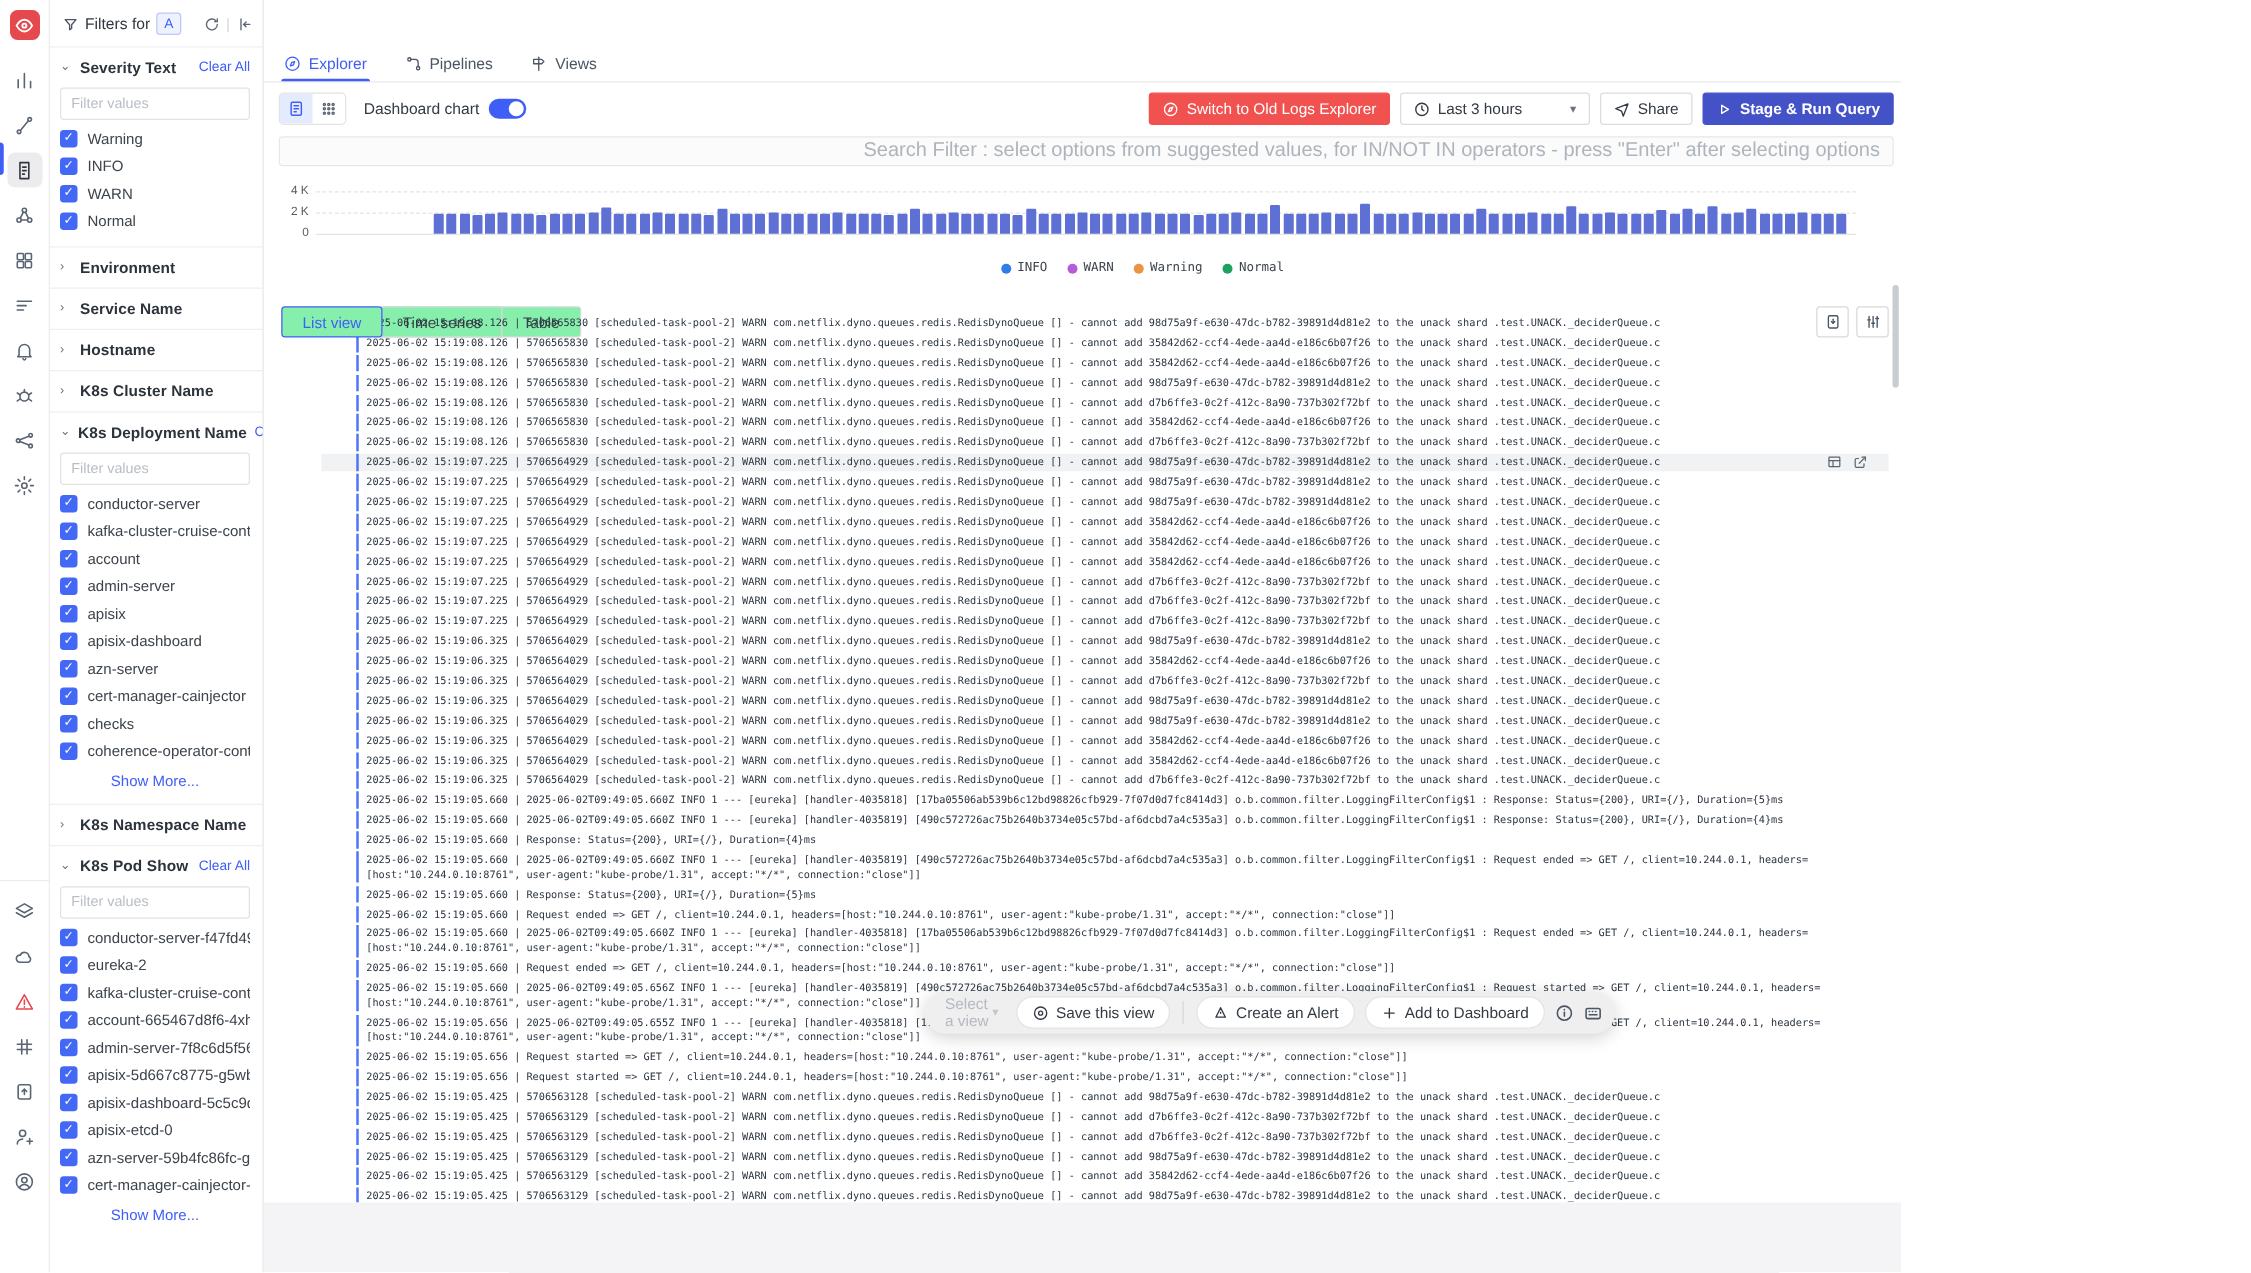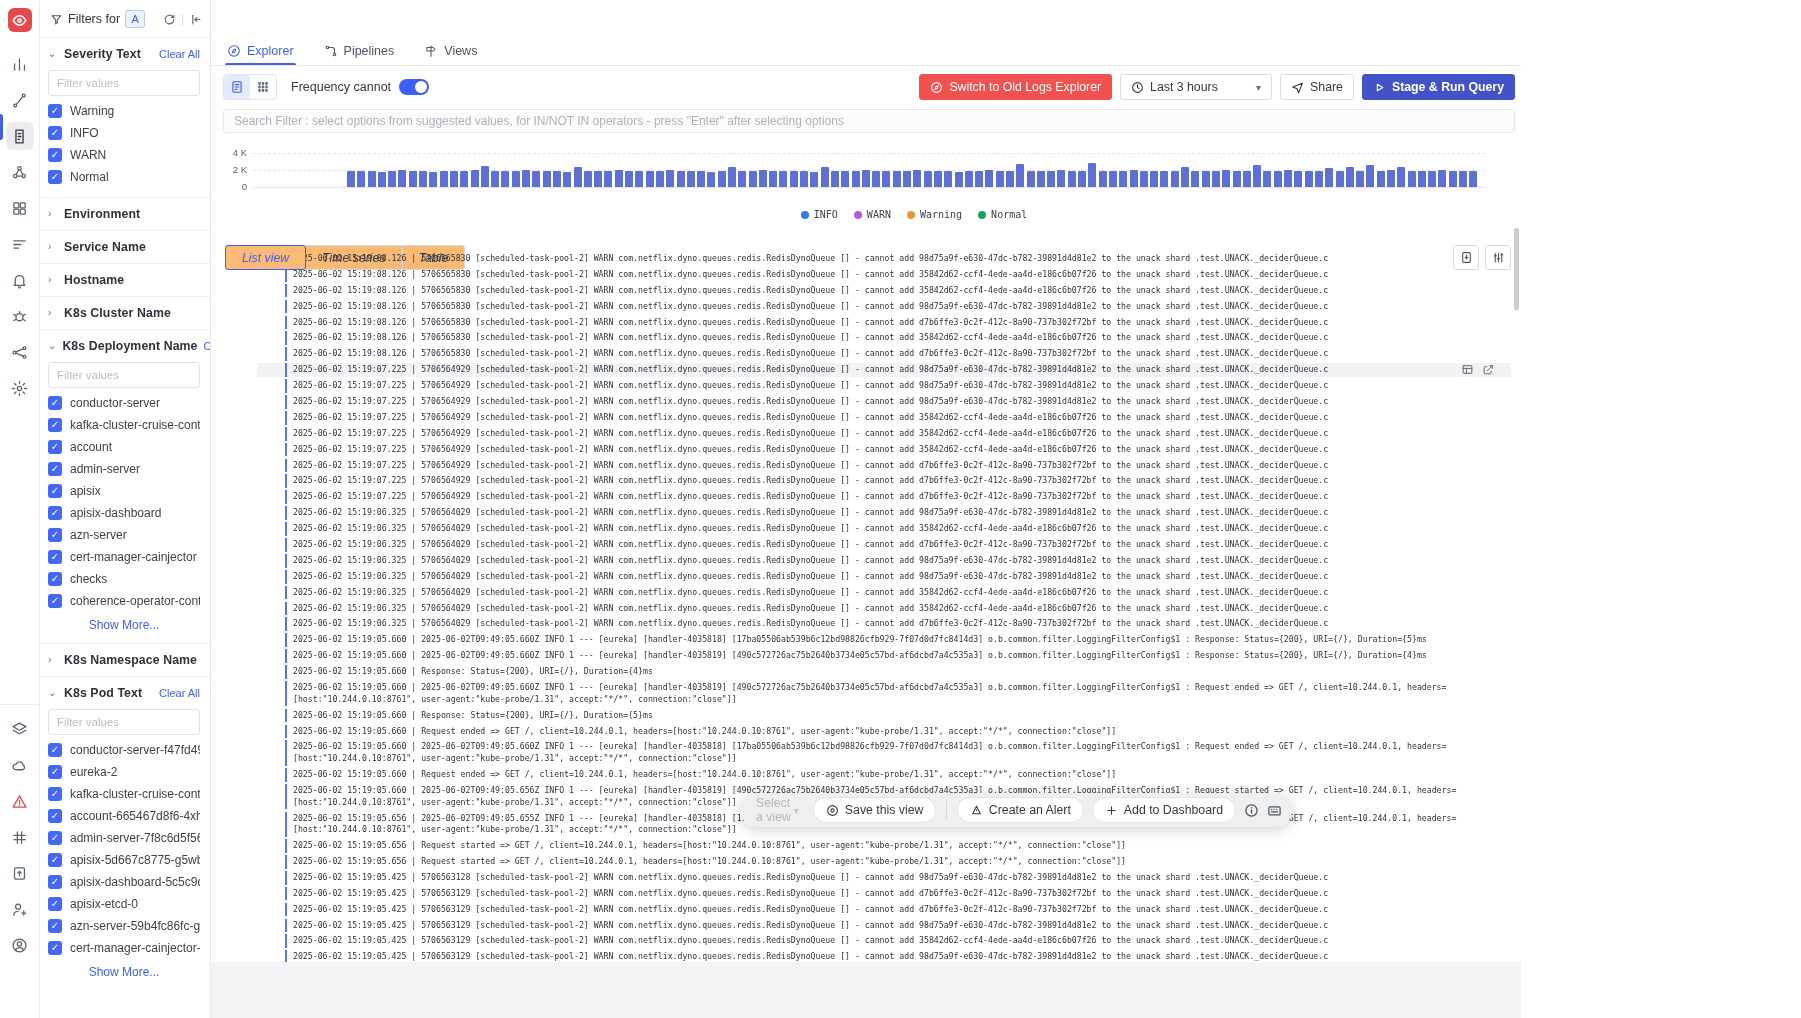--- a/index.html
+++ b/index.html
@@ -65,42 +65,42 @@
   .btn { height:26px; display:flex; align-items:center; gap:6px; padding:0 10px; border-radius:3px; font-size:12.3px;
     cursor:pointer; border:1px solid #dcdcdc; background:#fff; color:#333a42; white-space:nowrap; }
   .btn svg { width:13px; height:13px; }
   .btn.red { background:#f1514f; border-color:#f1514f; color:#fff; }
   .btn.indigo { background:#4452c8; border-color:#4452c8; color:#fff; font-weight:600; }
   .btn.time { width:152px; justify-content:flex-start; }
   .btn.time .caret { margin-left:auto; color:#6b7280; font-size:10px; }
 
   .searchbar { margin:8px 6px 0 12px; height:24px; border:1px solid #e8e8e8; background:#fbfbfb; border-radius:3px;
     display:flex; align-items:center; }
-  .searchbar input { width:100%; border:0; background:transparent; outline:none; padding:0 10px; font-size:12px;
-    color:#333; font-family:"Liberation Sans",sans-serif; }
+  .searchbar input { width:100%; border:0; background:transparent; outline:none; padding:0 10px; font-size:16px;
+    color:#333; font-family:"Liberation Sans",sans-serif;text-align:right; }
   .searchbar input::placeholder { color:#aeb4bc; }
 
   
   .chart { position:relative; margin:6px 6px 0 12px; height:96px; }
   .ylabel { position:absolute; left:0; width:24px; text-align:right; font-size:9.5px; color:#555c64; }
   .gridline { position:absolute; left:30px; right:30px; border-top:1px dashed #e4e4e4; }
   .bars { position:absolute; left:124px; top:14px; height:34px; display:flex; align-items:flex-end; gap:2.3px; }
   .bar { width:8px; background:#5e70d4; border-radius:1px 1px 0 0; }
   .xaxis { position:absolute; left:40px; right:0; top:52px; height:14px; }
   .xtick { position:absolute; font-size:10px; color:#555c64; }
   .legend { position:absolute; left:124px; width:1134px; top:70px; display:flex; justify-content:center; gap:16px; }
   .litem { display:flex; align-items:center; gap:5px; cursor:pointer; }
   .ldot { width:8px; height:8px; border-radius:50%; }
   .legend .llabel { font-size:10px; color:#3c434b; font-family:"DejaVu Sans Mono",monospace; }
 
   
   .viewtabs { display:flex; align-items:center; margin:10px 10px 0 14px; }
   .vtgroup { display:flex; }
-  .vtab { height:25px; padding:0 16px; display:flex; align-items:center; font-size:12.3px; color:#3c434b; background:#fdba74;
-    border:1px solid #d9d9d9; margin-left:-1px; cursor:pointer;font-style:italic; }
+  .vtab { height:25px; padding:0 16px; display:flex; align-items:center; font-size:12.3px; color:#3c434b; background:#86efac;
+    border:1px solid #d9d9d9; margin-left:-1px; cursor:pointer; }
   .vtab:first-child { border-radius:3px 0 0 3px; margin-left:0; }
   .vtab:last-child { border-radius:0 3px 3px 0; }
   .vtab.active { color:#3f5ef6; border-color:#3f5ef6; z-index:2; border-radius:3px; }
   .vt-right { margin-left:auto; display:flex; gap:6px; }
   .ibtn { width:26px; height:25px; border:1px solid #d9d9d9; border-radius:3px; background:#fff; display:flex;
     align-items:center; justify-content:center; color:#4b5563; cursor:pointer; }
   .ibtn svg { width:13px; height:13px; }
 
   
   .loglist { position:absolute; left:46px; right:10px; top:252px; bottom:56px; overflow:hidden; }
@@ -389,21 +389,21 @@
             <span class="optlabel">coherence-operator-controller-...</span>
           </label><a class="showmore">Show More...</a></div>
         <div class="fsection">
           <div class="fhead">
             <span class="chev">›</span>
             <span class="flabel">K8s Namespace Name</span>
           </div>
         </div>
         <div class="fsection"><div class="fhead">
             <span class="chev">⌄</span>
-            <span class="flabel">K8s Pod Text</span>
+            <span class="flabel">K8s Pod Show</span>
             <a class="clear">Clear All</a>
           </div><input class="finput" placeholder="Filter values" style=""><label class="fopt">
             <span class="cbx">✓</span>
             <span class="optlabel">conductor-server-f47fd495f-2w...</span>
           </label><label class="fopt">
             <span class="cbx">✓</span>
             <span class="optlabel">eureka-2</span>
           </label><label class="fopt">
             <span class="cbx">✓</span>
             <span class="optlabel">kafka-cluster-cruise-control-75...</span>
@@ -480,21 +480,21 @@
               <circle cx="18" cy="6" r="1.4"></circle>
               <circle cx="6" cy="12" r="1.4"></circle>
               <circle cx="12" cy="12" r="1.4"></circle>
               <circle cx="18" cy="12" r="1.4"></circle>
               <circle cx="6" cy="18" r="1.4"></circle>
               <circle cx="12" cy="18" r="1.4"></circle>
               <circle cx="18" cy="18" r="1.4"></circle>
             </svg>
         </div>
       </div>
-      <span class="freq-label">Frequency cannot</span>
+      <span class="freq-label">Dashboard chart</span>
       <div class="toggle"></div>
 
       <div class="tb-right">
         <button class="btn red">
           <svg viewBox="0 0 24 24" fill="none" stroke="#fff" stroke-width="2">
               <circle cx="12" cy="12" r="9"></circle>
               <path d="m15 9-2 5-4 1 2-5z"></path>
             </svg>
           <span>Switch to Old Logs Explorer</span>
         </button>

